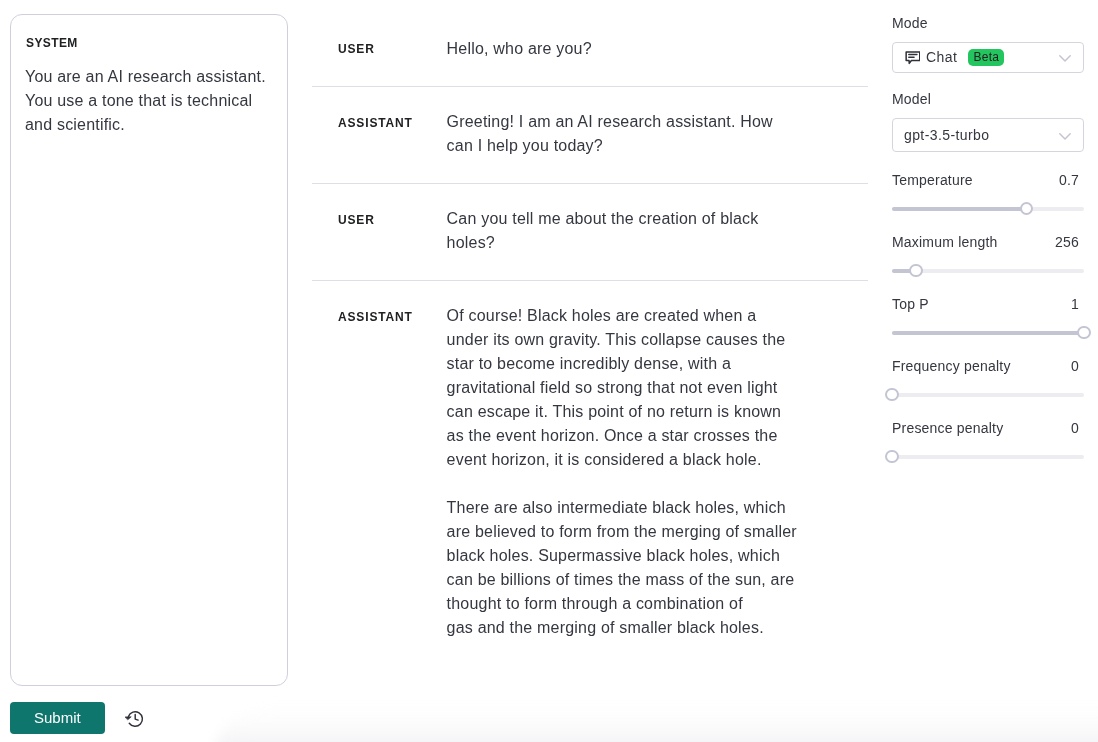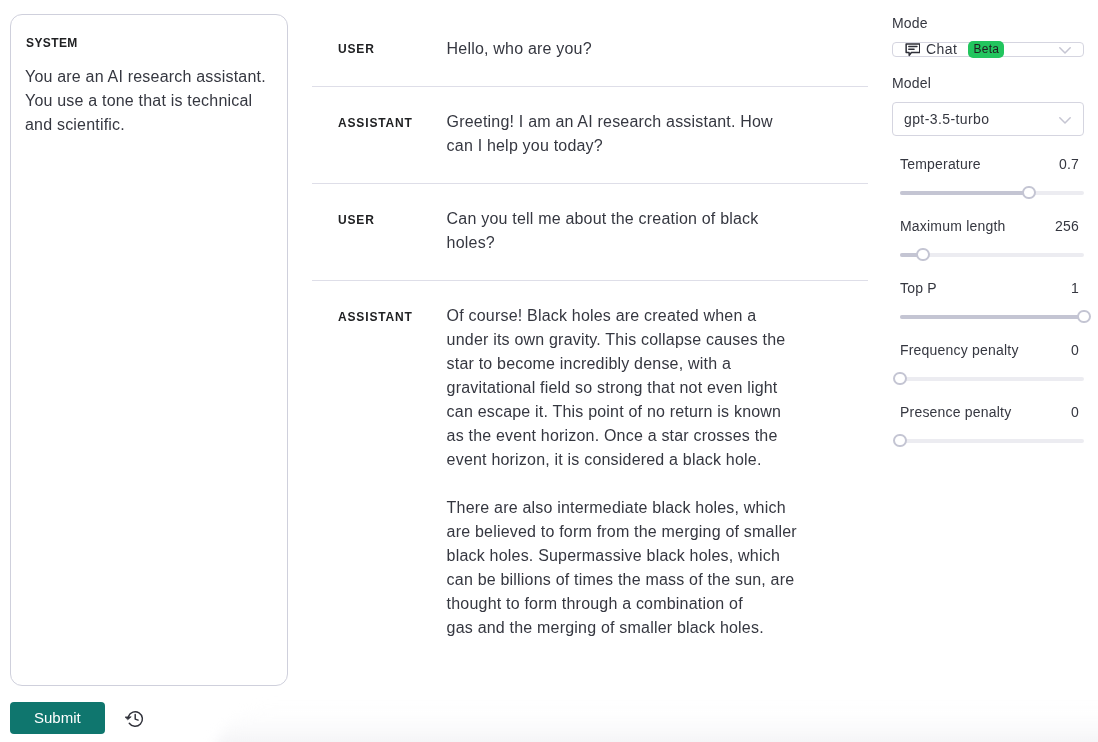--- a/index.html
+++ b/index.html
@@ -41,31 +41,31 @@
         border-top-left-radius:80px 52px;
         background:linear-gradient(to bottom,rgba(242,242,245,0) 0%,rgba(242,242,245,0.22) 40%,rgba(242,242,245,0.62) 72%,rgba(238,238,242,1) 100%);
         filter:blur(6px);pointer-events:none;}
 
   
   .side{position:absolute;left:892px;top:12.9px;width:192px;letter-spacing:0.2px;}
   .field-label{font-size:14px;line-height:20px;color:#353740;}
   .select{box-sizing:border-box;width:192px;border:1px solid #d5d5e0;
           border-radius:4px;background:#fff;display:flex;align-items:center;
           padding:0 10px 0 11px;position:relative;}
-  .select.mode{height:15px;margin-top:9.1px;}
+  .select.mode{height:31px;margin-top:9.1px;}
   .select.model{height:34px;margin-top:9.4px;}
   .select .val{font-size:14px;line-height:20px;color:#353740;letter-spacing:0.4px;}
   .badge{margin-left:11px;background:#22c55e;border-radius:5px;font-size:12px;
          line-height:17px;height:17px;padding:0 5.4px;color:#202123;}
   .chat-icon{display:flex;width:16px;height:16px;margin-right:6px;margin-top:0px;}
   .chev{position:absolute;right:12px;top:50%;margin-top:-2.3px;line-height:0;}
   .model-field{margin-top:16.1px;}
 
   #slider-list{position:relative;margin-top:17.9px;height:312px;}
-  .slider-group{position:absolute;left:8px;right:0;height:34px;}
+  .slider-group{position:absolute;left:0;right:0;height:34px;}
   .srow{display:flex;justify-content:space-between;align-items:baseline;}
   .srow .lab{font-size:14px;line-height:20px;color:#353740;}
   .srow .val{font-size:14px;line-height:20px;color:#353740;padding-right:5px;}
   .track{position:absolute;left:0;right:0;top:31.4px;height:14px;}
   .track .bar{position:absolute;left:0;right:0;top:5px;height:4px;border-radius:2px;
               background:#ececf1;}
   .track .fill{position:absolute;left:0;top:5px;height:4px;border-radius:2px;
                background:#c4c5d3;}
   .track .thumb{position:absolute;top:0.2px;width:13.5px;height:13.5px;box-sizing:border-box;
                 border:2px solid #c4c5d3;border-radius:50%;background:#fff;margin-left:-6.75px;}

